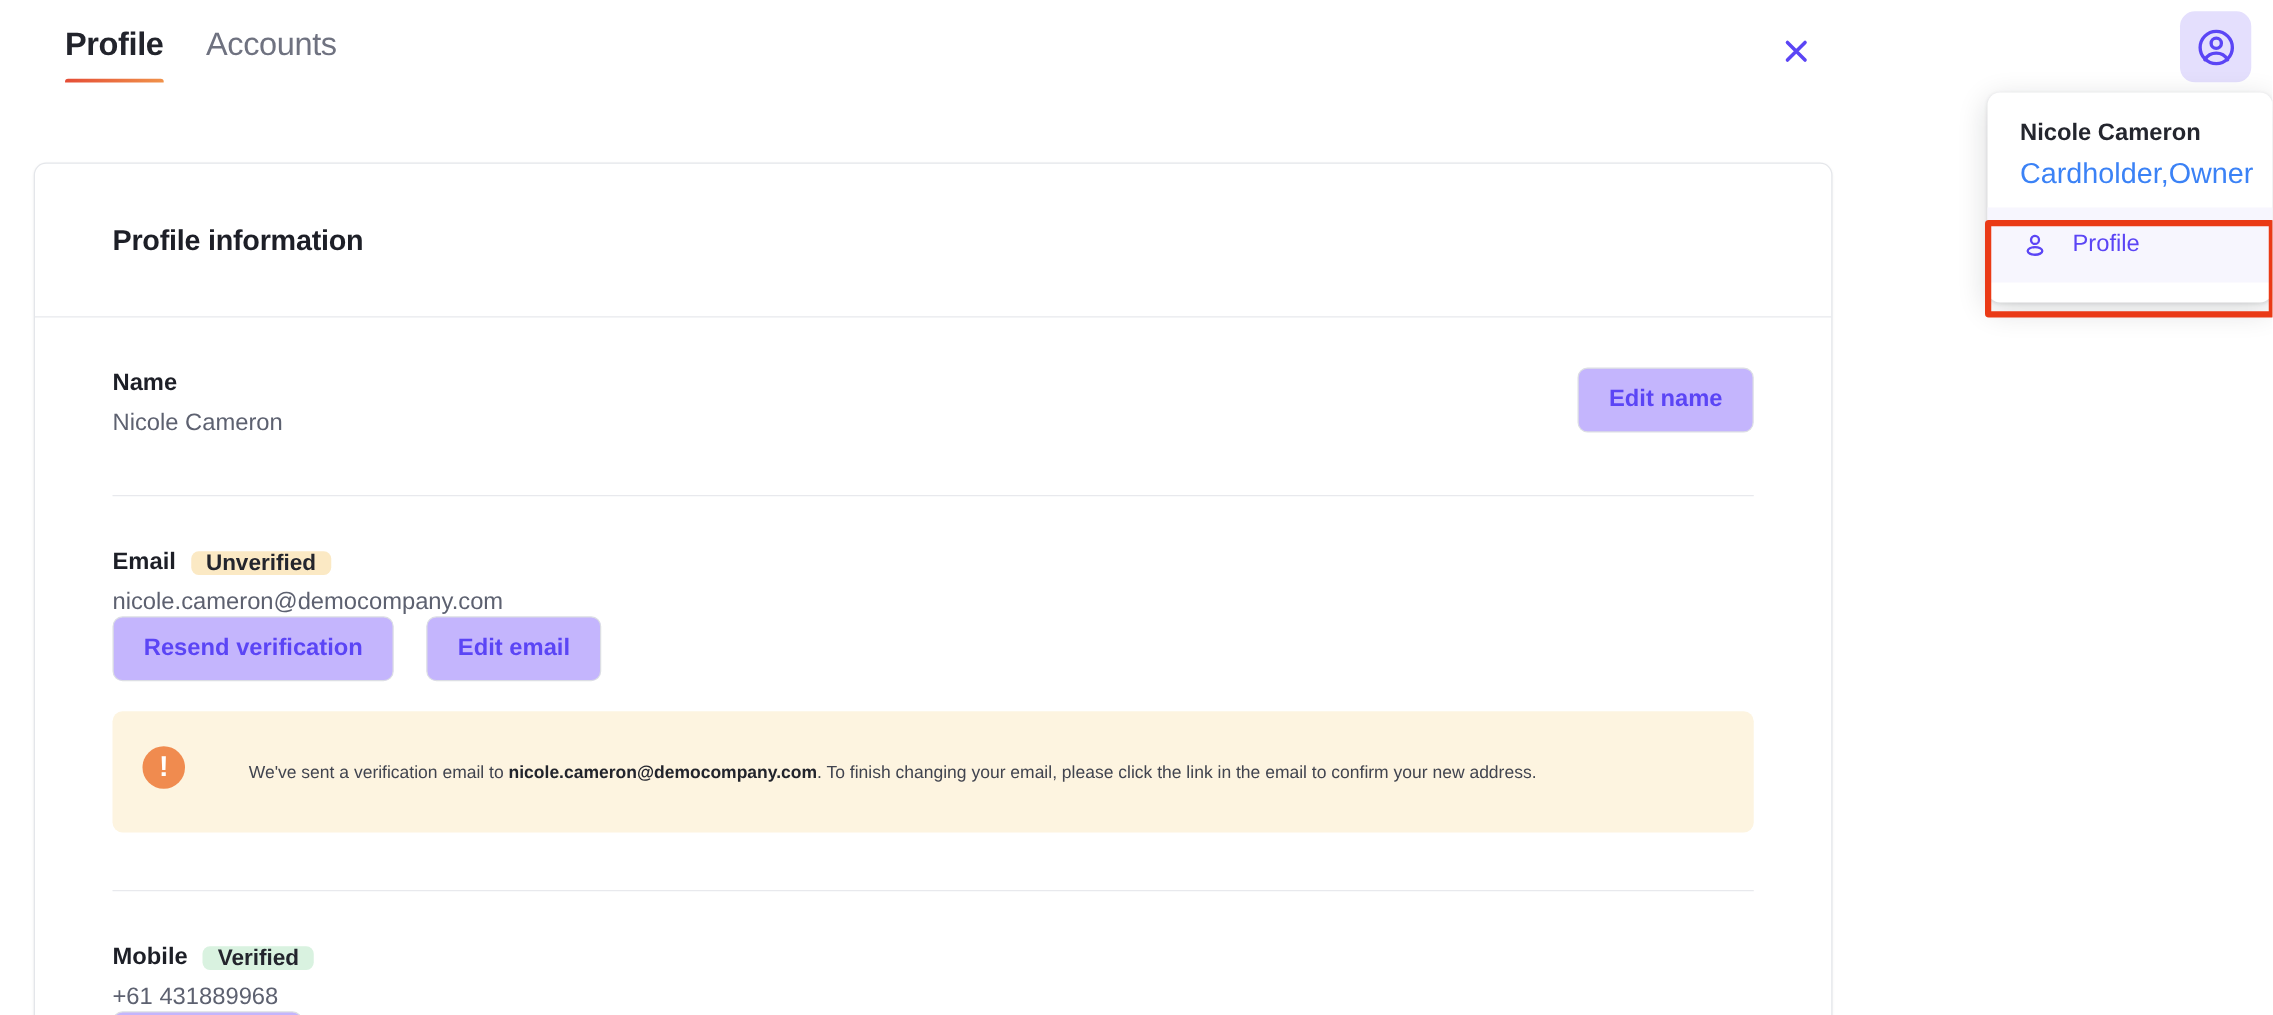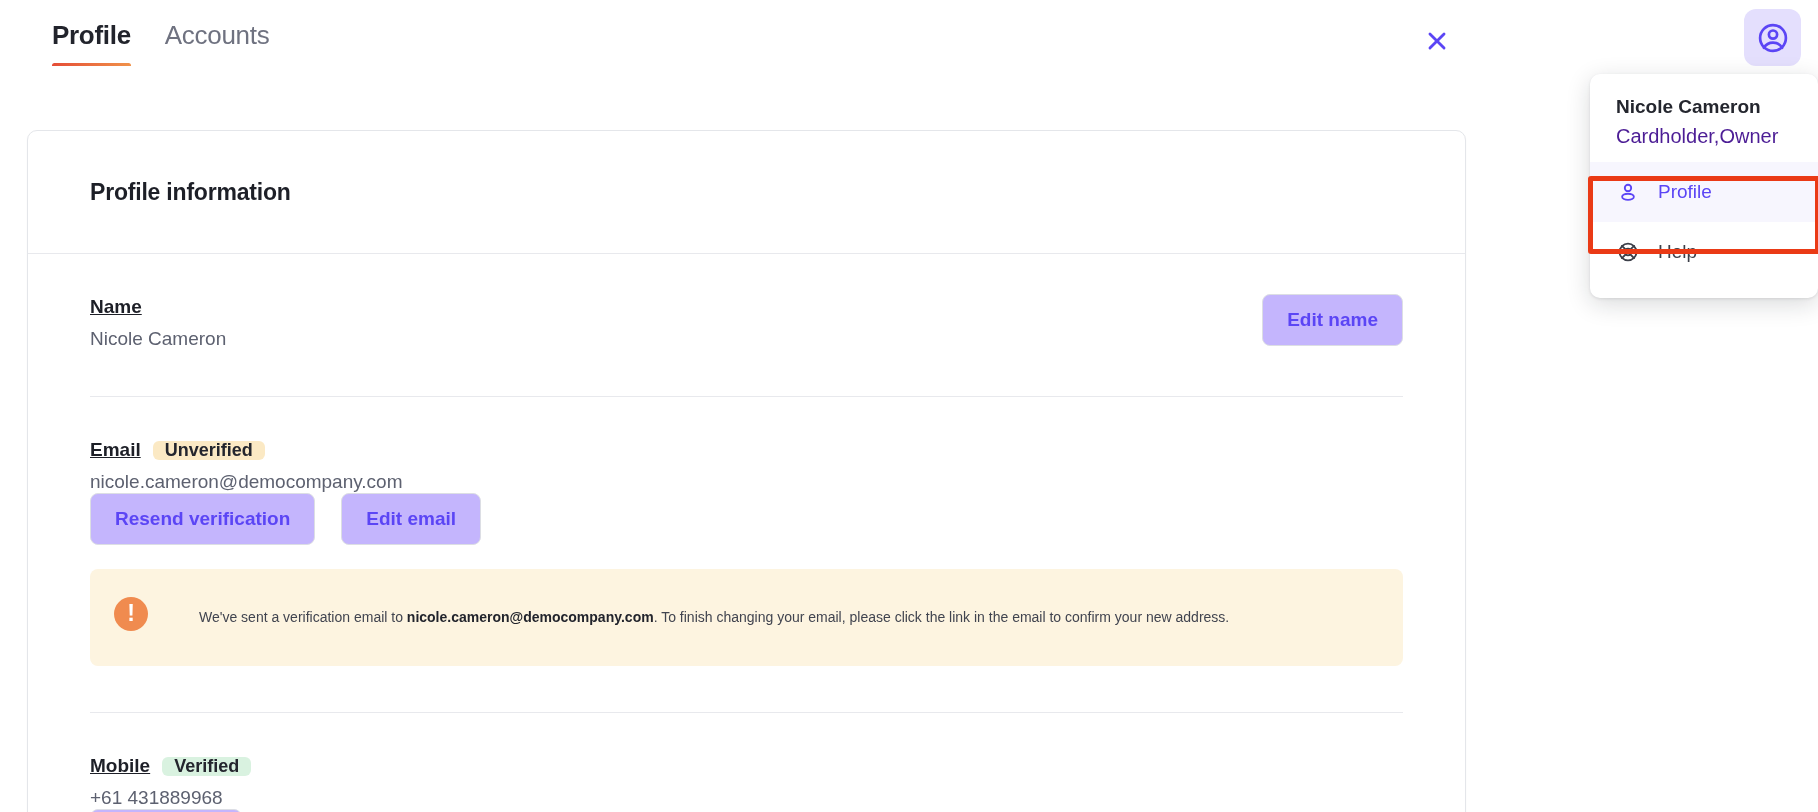--- a/index.html
+++ b/index.html
@@ -145,21 +145,20 @@
   .field-label-line {
     display: flex;
     align-items: center;
     gap: 12px;
     margin-bottom: 10px;
   }
   .field-label {
     font-size: 19px;
     font-weight: 700;
     color: #1d1f27;
-    text-decoration: underline;
   }
   .field-value {
     font-size: 19px;
     color: #5d6170;
     font-weight: 400;
   }
 
   .badge {
     display: inline-flex;
     align-items: center;
@@ -251,22 +250,22 @@
   .menu-head {
     padding: 4px 26px 14px 26px;
   }
   .menu-name {
     font-size: 19px;
     font-weight: 700;
     color: #24262e;
     margin-bottom: 7px;
   }
   .menu-role {
-    font-size: 20px;
-    color: #4c1d95;
+    font-size: 23px;
+    color: #3b82f6;
     font-weight: 400;
   }
   .menu-item {
     display: flex;
     align-items: center;
     gap: 18px;
     height: 60px;
     padding: 0 26px;
     cursor: pointer;
     font-size: 19px;
@@ -398,28 +397,18 @@
     <div class="menu-item selected">
       <span class="mi-icon">
         <svg width="22" height="22" viewBox="0 0 24 24" fill="none">
           <circle cx="12" cy="7.6" r="3.5" stroke="#5b45f5" stroke-width="2"></circle>
           <ellipse cx="12" cy="17.2" rx="6.4" ry="3.3" stroke="#5b45f5" stroke-width="2"></ellipse>
         </svg>
       </span>
       <span>Profile</span>
     </div>
 
-    <div class="menu-item">
-      <span class="mi-icon">
-        <svg width="22" height="22" viewBox="0 0 24 24" fill="none">
-          <circle cx="12" cy="12" r="9.2" stroke="#3c3f49" stroke-width="2"></circle>
-          <circle cx="12" cy="12" r="3.6" stroke="#3c3f49" stroke-width="2"></circle>
-          <path d="M5.4 5.4l4.1 4.1M14.5 14.5l4.1 4.1M18.6 5.4l-4.1 4.1M9.5 14.5l-4.1 4.1" stroke="#3c3f49" stroke-width="2" stroke-linecap="round"></path>
-        </svg>
-      </span>
-      <span>Help</span>
-    </div>
 
   </div>
 
   <div class="highlight-box"></div>
 
 </div>
 
 </body></html>

